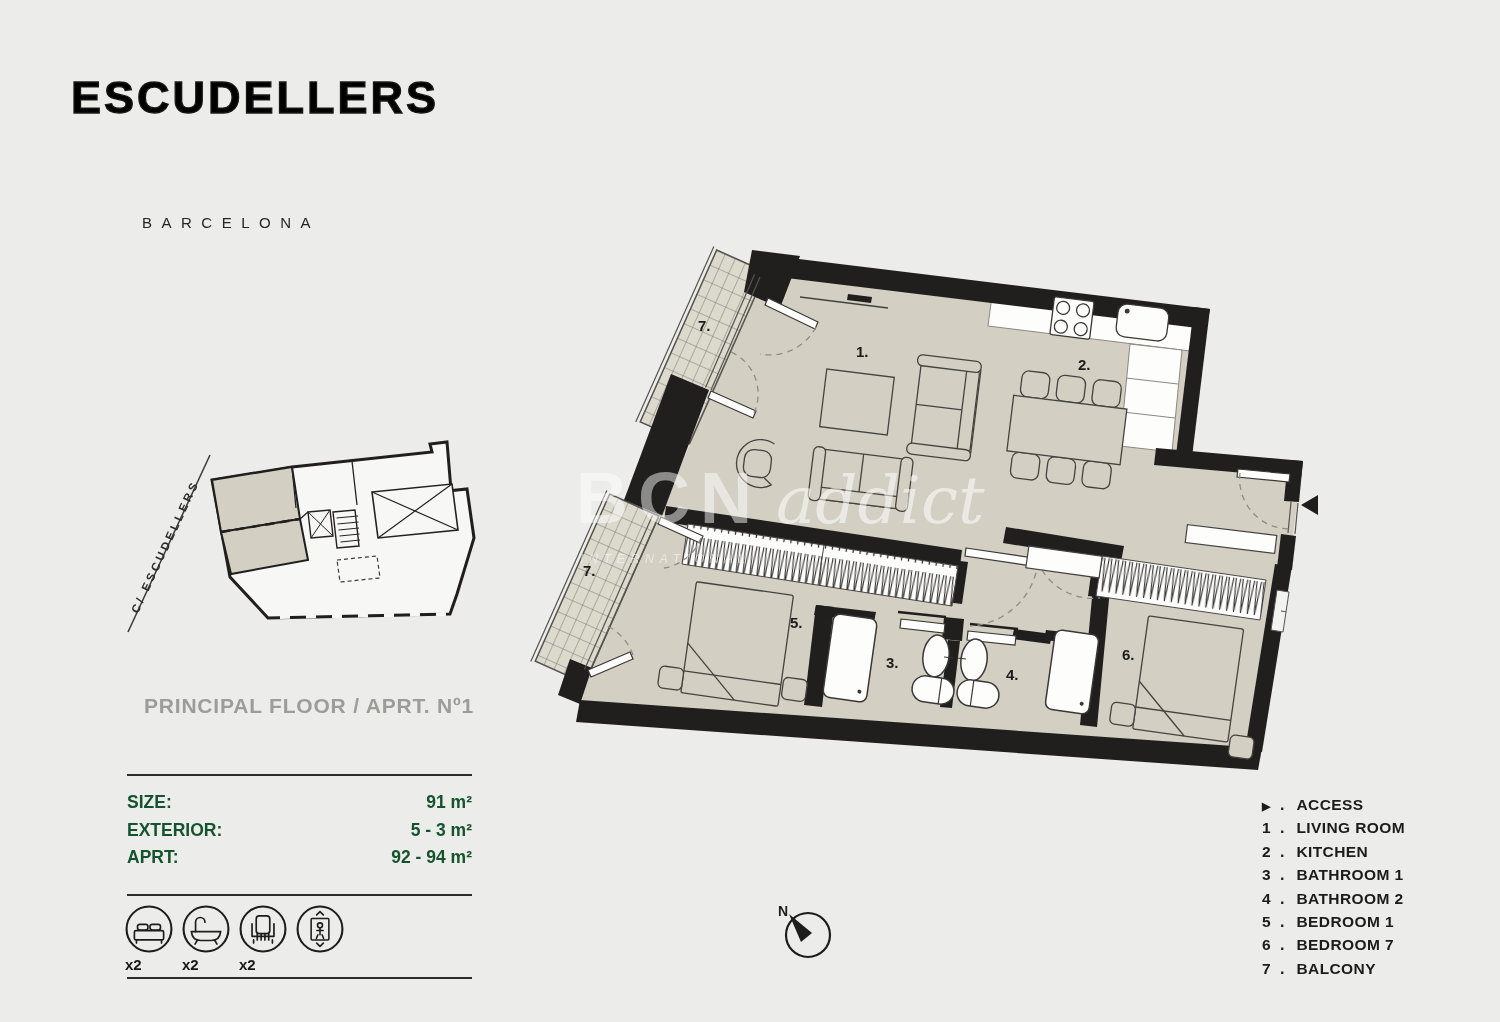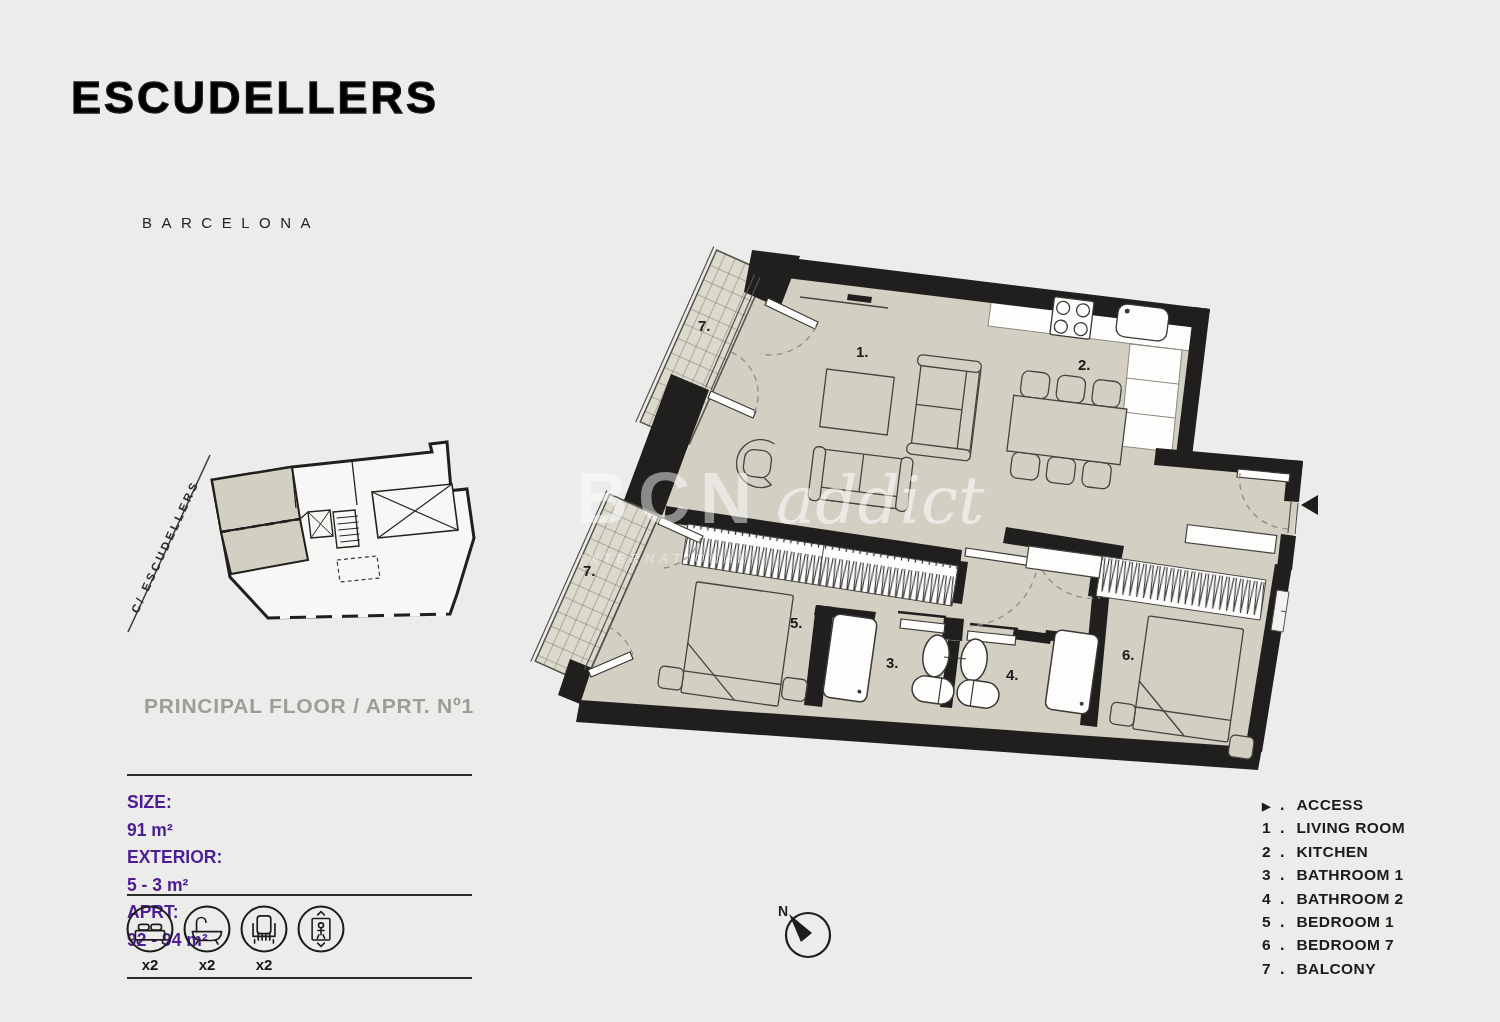--- a/index.html
+++ b/index.html
@@ -9,24 +9,24 @@
 
   .title{left:71px;top:72px;font-size:45px;font-weight:700;letter-spacing:3px;
          color:#000000;-webkit-text-stroke:1.3px #191918;}
   .subtitle{left:142px;top:214px;font-size:15px;font-weight:500;letter-spacing:9.5px;color:#242422;}
 
   .floor-label{left:127px;top:694px;font-size:21px;font-weight:700;letter-spacing:.8px;color:#9c9c98;margin-left:17px;}
 
   .rule{left:127px;width:345px;border-top:2px solid #2c2c2a;height:0;}
   .specs{left:127px;top:789px;width:345px;}
   .spec-row{display:flex;justify-content:space-between;font-size:17.5px;font-weight:700;
-            line-height:27.5px;color:#4c1d95;flex-direction:column;}
+            line-height:27.5px;color:#14532d;}
 
   .amenities{left:125px;top:905px;display:flex;gap:7px;}
-  .amen{display:flex;flex-direction:column;align-items:center;width:50px;}
+  .amen{display:flex;flex-direction:column;align-items:flex-start;width:50px;}
   .amen svg{display:block;}
   .amen .cnt{font-size:15px;font-weight:700;margin-top:3px;height:17px;color:#161614;}
 
   .legend{left:1262px;top:796px;list-style:none;margin:0;padding:0;}
   .legend li{display:flex;align-items:baseline;height:23.4px;}
   .legend .lm{display:inline-block;width:16px;font-size:15.5px;font-weight:700;}
   .legend li:first-child .lm{font-size:11px;}
   .legend .ld{font-weight:700;margin:0 12px 0 2px;}
   .legend .ll{font-size:15.5px;font-weight:700;letter-spacing:.4px;}
 

